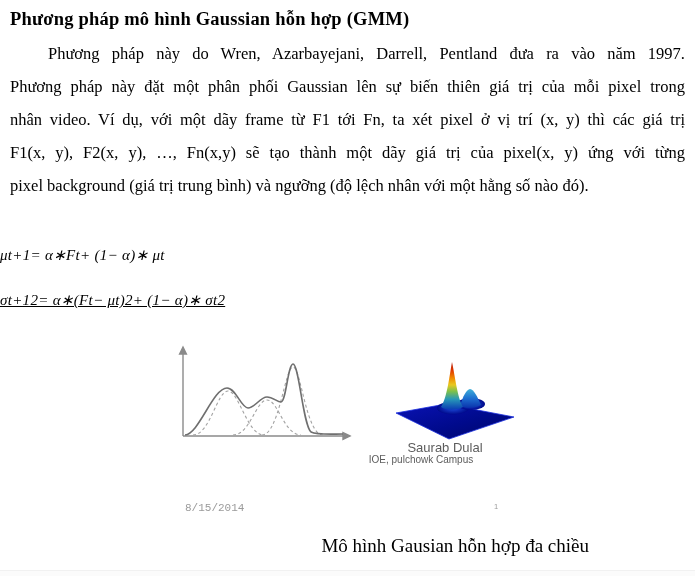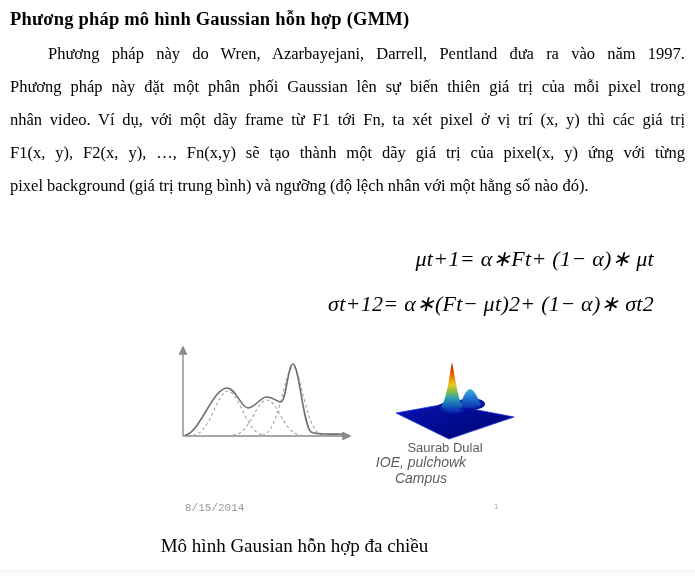--- a/index.html
+++ b/index.html
@@ -26,54 +26,54 @@
     text-align:justify;
     -moz-text-align-last:justify;
     text-align-last:justify;
     white-space:nowrap;
   }
   .para .line.first{padding-left:38px;}
   .para .line.last{
     text-align:center;text-align-last:left;-moz-text-align-last:left;
   }
   .formula{
-    position:absolute;left:9px;width:645px;
-    text-align:right;
-    font-size:22px;font-style:italic;
+    position:absolute;left:0;width:645px;
+    text-align:left;
+    font-size:15px;font-style:italic;
     letter-spacing:.3px;
   }
   .formula1{top:246px;}
-  .formula2{top:291px;}
+  .formula2{top:291px;text-decoration:underline;}
   .fig-left{position:absolute;left:163px;top:343px;}
   .fig-right{position:absolute;left:385px;top:348px;}
   .credit1{
     position:absolute;left:385px;top:440px;width:120px;
     text-align:center;
     font-family:"Liberation Sans", sans-serif;
     font-size:13px;color:#5c5c5c;
   }
   .credit2{
     position:absolute;left:361px;top:454px;width:120px;
     text-align:center;
     font-family:"Liberation Sans", sans-serif;
-    font-size:14px;color:#5c5c5c;font-style:italic;
+    font-size:10px;color:#5c5c5c;
   }
   .slide-date{
     position:absolute;left:185px;top:502px;
     font-family:Liberation Mono, monospace;
     font-size:11px;color:#9a9a9a;
   }
   .slide-num{
     position:absolute;left:494px;top:502px;
     font-family:"Liberation Sans", sans-serif;
     font-size:7.5px;color:#9a9a9a;
   }
   .caption{
     position:absolute;left:0;top:535px;width:589px;
-    text-align:center;
+    text-align:right;
     font-size:19px;
   }
   .bottom-edge{
     position:absolute;left:0;top:570px;width:695px;height:6px;
     background:#fbfbfb;border-top:1px solid #f1f1f1;
   }
 </style>
 </head>
 <body>
 

